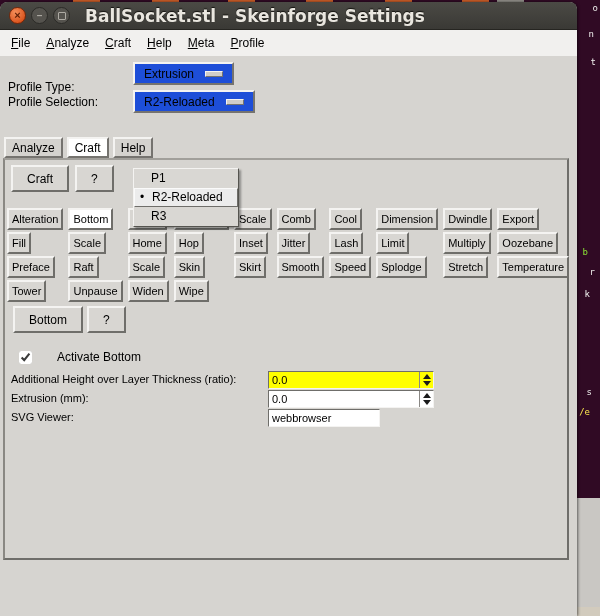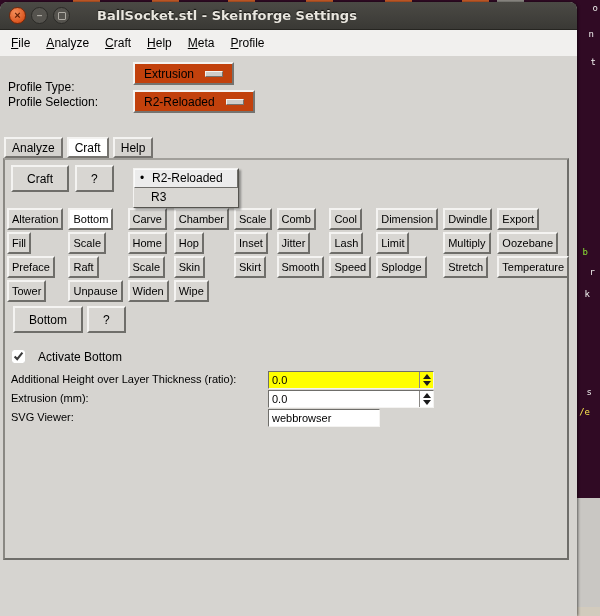--- a/index.html
+++ b/index.html
@@ -26,33 +26,33 @@
   .titlebar{
     height:27px;border-radius:7px 7px 0 0;
     background:linear-gradient(#4b4a45,#3a3935);
     border-bottom:1px solid #262521;
     display:flex;align-items:center;padding:0 9px;
   }
   .wbtn{width:17px;height:17px;border-radius:50%;margin-right:5px;display:flex;align-items:center;justify-content:center;box-sizing:border-box;cursor:pointer;}
   .wbtn.close{background:radial-gradient(circle at 35% 30%,#f58e5a,#d9531d 75%);border:1px solid #772708;color:#5f1f06;font-size:11px;font-weight:bold;line-height:1;}
   .wbtn.minb,.wbtn.maxb{background:#55534e;border:1px solid #2b2a27;color:#aeaba4;font-size:10px;font-weight:bold;line-height:1;}
   .maxglyph{width:6px;height:6px;border:1.5px solid #aeaba4;border-radius:1px;display:block;}
-  .wtitle{color:#e9e6df;font-family:"DejaVu Sans",sans-serif;font-weight:bold;font-size:13px;margin-left:22px;text-shadow:0 -1px 1px #14130f;white-space:nowrap;}
+  .wtitle{color:#e9e6df;font-family:"DejaVu Sans",sans-serif;font-weight:bold;font-size:17px;margin-left:10px;text-shadow:0 -1px 1px #14130f;white-space:nowrap;}
 
   .menubar{height:26px;background:#f1f0ee;border-bottom:1px solid #b3b1ad;display:flex;align-items:center;padding-left:3px;font-size:12px;}
   .menu-item{padding:4px 8px;cursor:pointer;white-space:nowrap;}
   .menu-item u{text-decoration:underline;}
 
   .wbody{position:absolute;left:0;top:54px;right:0;bottom:0;background:#d6d4d0;}
 
   .flabel{position:absolute;left:8px;font-size:12px;white-space:nowrap;}
 
   .optbtn{
     position:absolute;left:133px;height:23px;display:inline-flex;align-items:center;gap:11px;
-    padding:0 9px;background:#c2410c;font-size:12px;white-space:nowrap;cursor:pointer;
+    padding:0 9px;background:#1d4ed8;font-size:12px;white-space:nowrap;cursor:pointer;
     border:2px solid;border-color:#f4f3f1 #75736f #75736f #f4f3f1;box-sizing:border-box;
   }
   .opt-indicator{width:16px;height:4px;background:#cfcdc9;border:1px solid;border-color:#f4f3f1 #75736f #75736f #f4f3f1;}
 
   .tabs{position:absolute;left:4px;top:135px;display:flex;gap:4px;}
   .tab{height:21px;padding:1px 6px;background:#d4d2ce;font-size:12px;display:flex;align-items:center;cursor:pointer;
     border:2px solid;border-color:#f4f3f1 #75736f #75736f #f4f3f1;box-sizing:border-box;}
   .tab.selected{background:#ffffff;}
 
   .frame{
@@ -68,21 +68,21 @@
     grid-template-columns:repeat(10,max-content);
     column-gap:5px;row-gap:2px;grid-auto-flow:row;
   }
   .plugin{
     font-family:"Liberation Sans","DejaVu Sans",sans-serif;font-size:11px;
     background:#d8d6d2;border:2px solid;border-color:#f4f3f1 #6f6e6a #6f6e6a #f4f3f1;
     padding:3px 3px;white-space:nowrap;cursor:pointer;justify-self:start;color:#000;
   }
   .plugin.selected{background:#ffffff;}
 
-  .chkrow{position:absolute;left:7px;top:190px;display:flex;gap:13px;}
+  .chkrow{position:absolute;left:14px;top:190px;display:flex;align-items:center;gap:25px;}
   .chkrow input{width:13px;height:13px;margin:0;accent-color:#ffffff;}
   .chklabel{font-size:12px;}
 
   .fieldrow{position:absolute;left:0;height:18px;}
   .fieldrow .flabel{top:2px;left:6px;font-size:11px;}
   .entrywrap{
     position:absolute;left:263px;top:0;height:18px;display:flex;box-sizing:border-box;
     border:1px solid;border-color:#6f6e6a #f4f3f1 #f4f3f1 #6f6e6a;background:#fff;
   }
   .entrywrap.yellow{background:#ffff00;}
@@ -246,20 +246,24 @@
       <div class="fieldrow" style="top:249px">
         <span class="flabel">SVG Viewer:</span>
         <span class="entrywrap" style="width:112px">
           <input value="webbrowser" style="">
         </span>
       </div>
 
     </div>
 
     <div class="dropdown">
+      <div class="dd-item">
+        
+        <span>P1</span>
+      </div>
       <div class="dd-item active">
         <span class="bullet">•</span>
         <span>R2-Reloaded</span>
       </div>
       <div class="dd-item">
         
         <span>R3</span>
       </div>
     </div>
 

